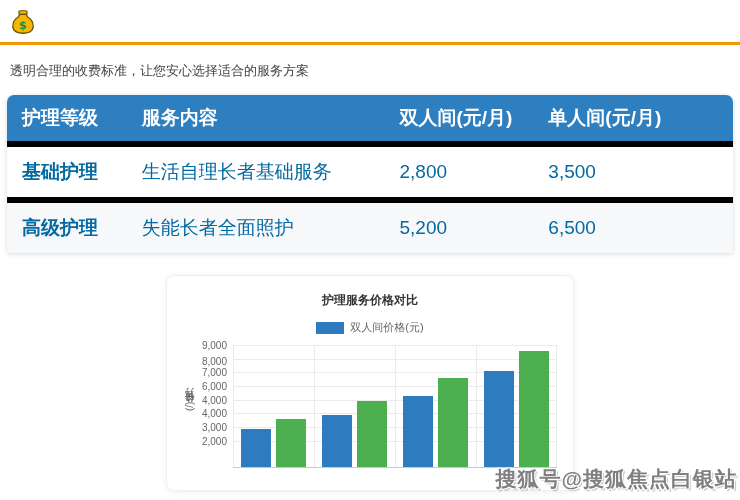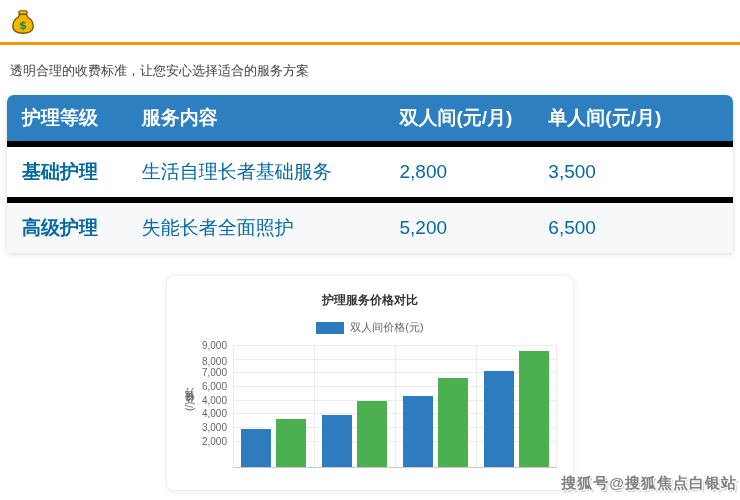--- a/index.html
+++ b/index.html
@@ -43,21 +43,21 @@
   .ytick { position:absolute; right:6px; transform:translateY(-50%);
            font-size:10px; color:#666; white-space:nowrap; }
   .plot { position:relative; flex:1; height:123px; border-bottom:1px solid #c9c9c9; }
   .hgrid { position:absolute; left:0; right:0; height:1px; background:#ebebeb; }
   .vgrid { position:absolute; top:0; bottom:0; width:1px; background:#ebebeb; }
   .bars  { position:absolute; left:0; right:0; top:0; bottom:0; display:flex; }
   .bar-group { flex:1; display:flex; align-items:flex-end; justify-content:center; gap:5px; }
   .bar { width:30px; }
 
   
-  .watermark { position:absolute; right:3px; bottom:7px; font-size:15px; font-weight:bold;
+  .watermark { position:absolute; right:3px; bottom:7px; font-size:21px; font-weight:bold;
                color:#808080; letter-spacing:1px;
                text-shadow:1px 1px 0 #fff, -1px -1px 0 #fff, 1px -1px 0 #fff, -1px 1px 0 #fff,
                            2px 2px 1px rgba(0,0,0,0.25); }
 </style>
 </head>
 <body>
 
 <div class="header">
   <span style="display:inline-flex;">
     <svg width="26" height="26" viewBox="0 0 24 24">

